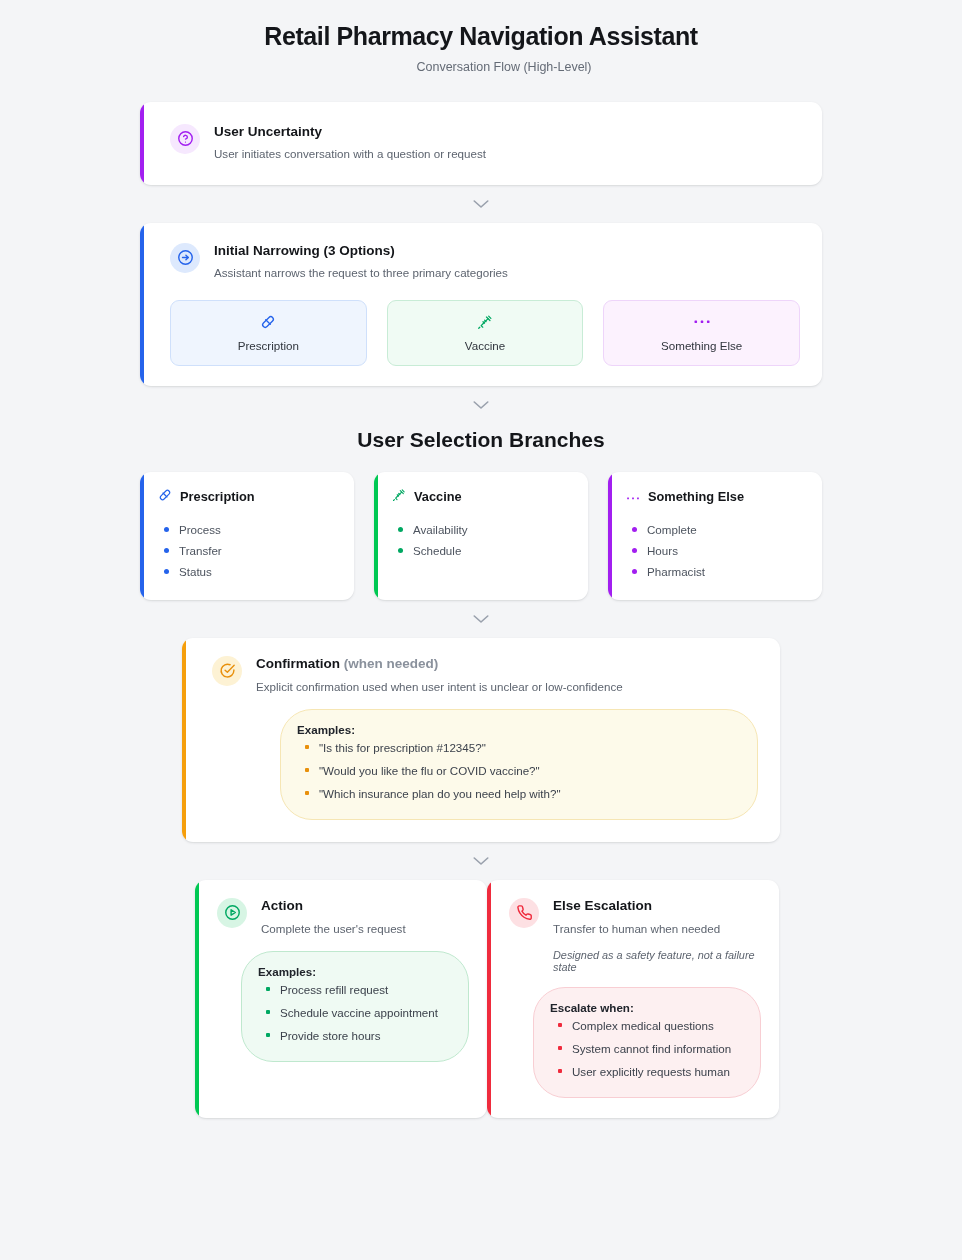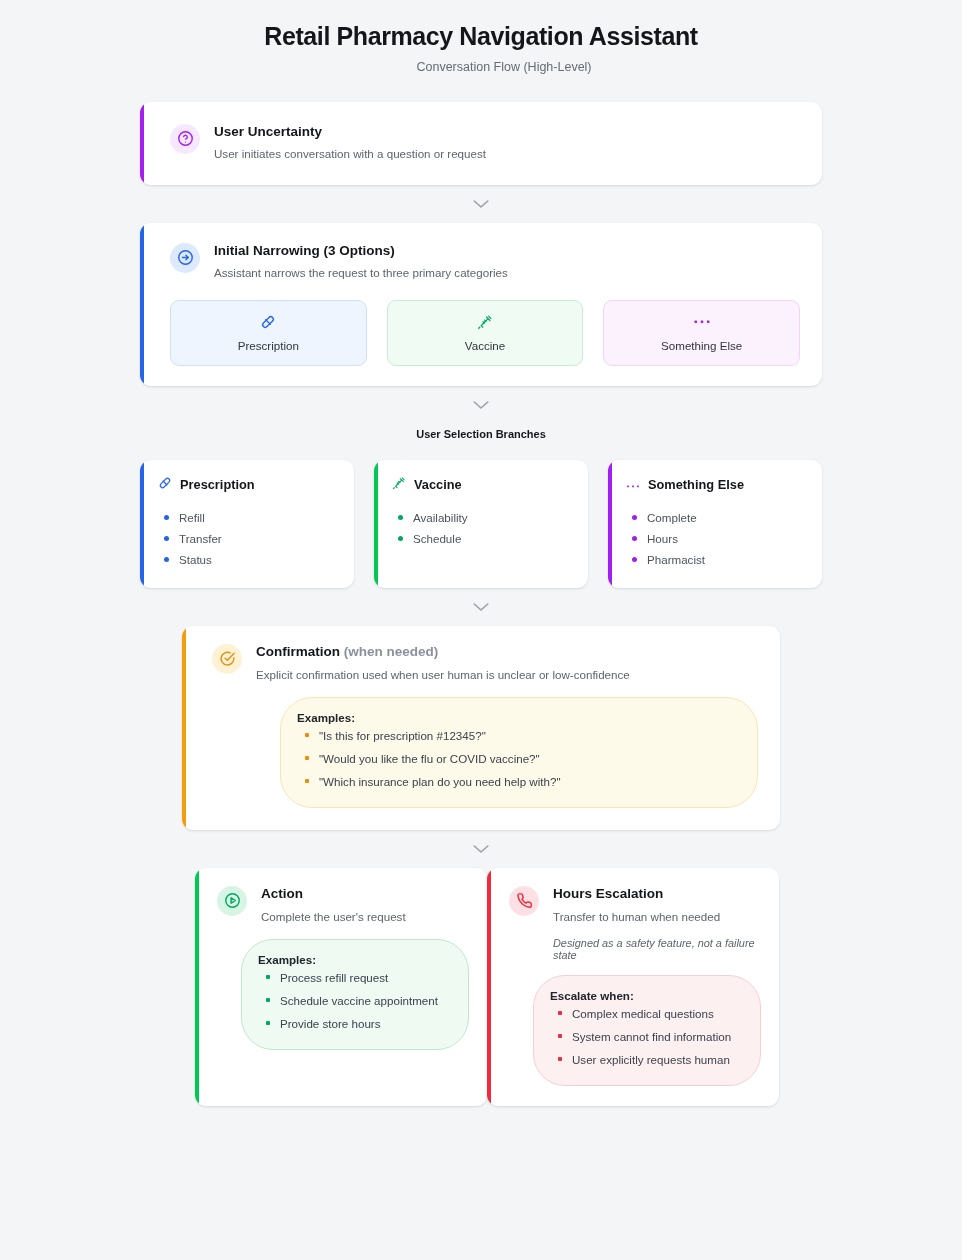--- a/index.html
+++ b/index.html
@@ -96,21 +96,21 @@
   .opt-ic { height: 18px; display: flex; align-items: center; justify-content: center; }
   .opt-label {
     font-size: 11.6px;
     color: #30353d;
     margin-top: 8px;
   }
 
   
   .branch-head {
     text-align: center;
-    font-size: 11px;
+    font-size: 21px;
     font-weight: bold;
     color: #14161a;
     margin: 4px 0 20px 0;
   }
   .branches { display: flex; gap: 20px; margin: 0 52px; }
   .bcard {
     flex: 1 1 0;
     padding: 16px 16px 18px 18px;
     min-height: 128px;
   }
@@ -259,21 +259,21 @@
           <svg width="14" height="14" viewBox="0 0 24 24" fill="none" stroke="#2563eb" stroke-width="2" stroke-linecap="round" stroke-linejoin="round">
             <rect x="2.3" y="8.2" width="19.4" height="7.6" rx="3.8" transform="rotate(-45 12 12)"></rect>
             <path d="M8.6 8.6 15.4 15.4"></path>
           </svg>
         </span>
         <span class="bcard-title">Prescription</span>
       </div>
       <div class="blist">
         <div class="bli">
           <span class="dot" style="background:#2563eb;"></span>
-          <span>Refill</span>
+          <span>Process</span>
         </div>
         <div class="bli">
           <span class="dot" style="background:#2563eb;"></span>
           <span>Transfer</span>
         </div>
         <div class="bli">
           <span class="dot" style="background:#2563eb;"></span>
           <span>Status</span>
         </div>
       </div>
@@ -345,21 +345,21 @@
         <svg width="17" height="17" viewBox="0 0 24 24" fill="none" stroke="#e8900c" stroke-width="2" stroke-linecap="round" stroke-linejoin="round">
           <path d="M21 11.2v0.9a9 9 0 1 1-5.3-8.2"></path>
           <path d="M8.6 11.6 11.8 14.6 21.4 4.6"></path>
         </svg>
       </div>
       <div style="flex:1 1 auto;">
         <div class="step-title">
           <span>Confirmation</span>
           <span class="muted">(when needed)</span>
         </div>
-        <div class="step-desc">Explicit confirmation used when user human is unclear or low-confidence</div>
+        <div class="step-desc">Explicit confirmation used when user intent is unclear or low-confidence</div>
 
         <div class="ex-box conf-offset" style="--xbg:#fdfaea; --xbd:#f6e6b4;">
           <div class="ex-title">Examples:</div>
           <div class="ex-li">
             <span class="sqdot" style="background:#e8900c;"></span>
             <span>"Is this for prescription #12345?"</span>
           </div>
           <div class="ex-li">
             <span class="sqdot" style="background:#e8900c;"></span>
             <span>"Would you like the flu or COVID vaccine?"</span>
@@ -412,21 +412,21 @@
     </div>
 
     <div class="card bcol" style="--accent:#ef2b3d;">
       <div class="row">
         <div class="ic-badge" style="background:#fde0e3;">
           <svg width="17" height="17" viewBox="0 0 24 24" fill="none" stroke="#ef2b3d" stroke-width="2" stroke-linecap="round" stroke-linejoin="round">
             <path d="M21.5 16.9v2.8a1.9 1.9 0 0 1-2.1 1.9 18.7 18.7 0 0 1-8.1-2.9 18.4 18.4 0 0 1-5.7-5.7A18.7 18.7 0 0 1 2.7 4.8 1.9 1.9 0 0 1 4.6 2.7h2.8a1.9 1.9 0 0 1 1.9 1.6c.12.9.35 1.8.67 2.6a1.9 1.9 0 0 1-.43 2l-1.2 1.2a15 15 0 0 0 5.7 5.7l1.2-1.2a1.9 1.9 0 0 1 2-.43c.84.32 1.72.55 2.6.67a1.9 1.9 0 0 1 1.63 1.93z"></path>
           </svg>
         </div>
         <div style="flex:1 1 auto;">
-          <div class="step-title">Hours Escalation</div>
+          <div class="step-title">Else Escalation</div>
           <div class="step-desc">Transfer to human when needed</div>
           <div class="note-italic">Designed as a safety feature, not a failure state</div>
         </div>
       </div>
       <div class="ex-box conf-offset" style="--xbg:#fdf0f1; --xbd:#f8ced3;">
         <div class="ex-title">Escalate when:</div>
         <div class="ex-li">
           <span class="sqdot" style="background:#ef2b3d;"></span>
           <span>Complex medical questions</span>
         </div>

